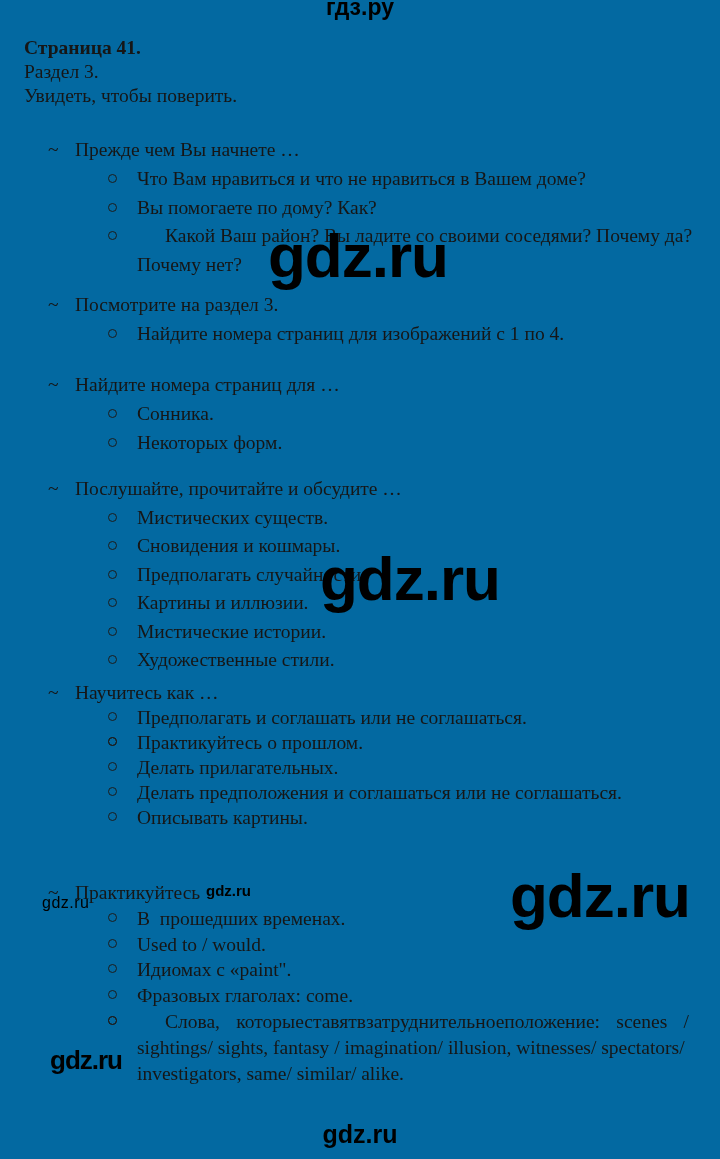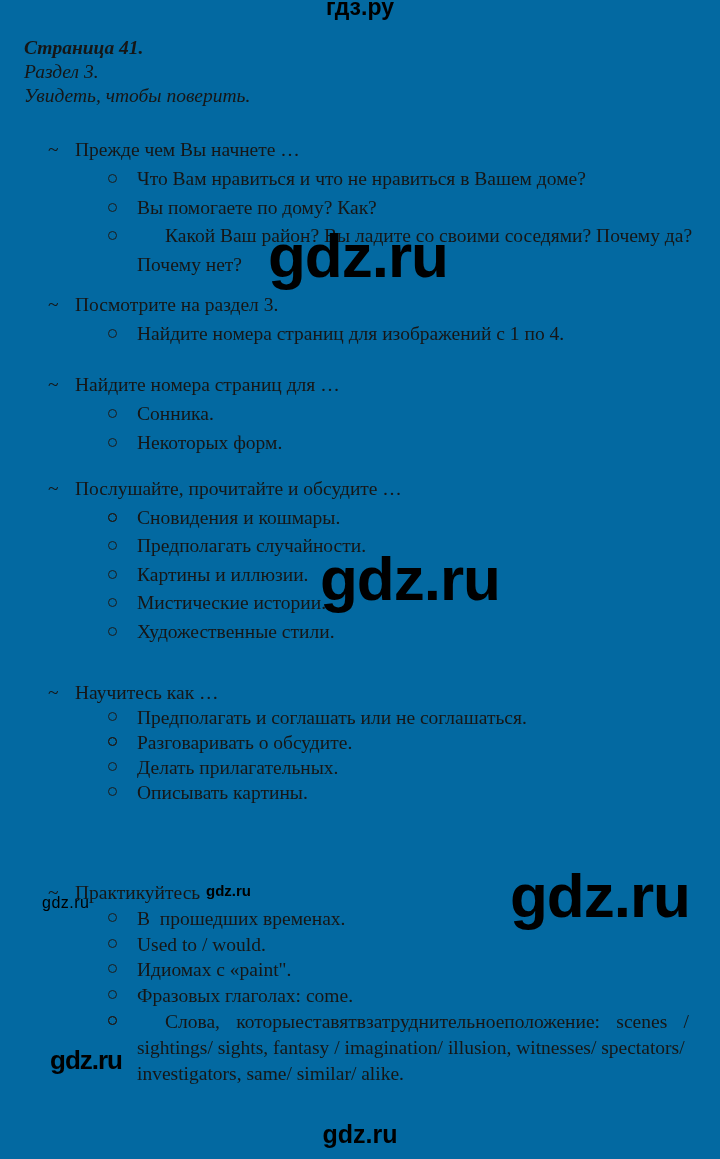--- a/index.html
+++ b/index.html
@@ -12,21 +12,21 @@
     position:absolute;top:-4px;left:0;width:720px;text-align:center;
     font-family:"Liberation Sans",sans-serif;font-weight:bold;
     font-size:23px;line-height:23px;color:#000;
   }
   .site-footer{
     position:absolute;top:1122px;left:0;width:720px;text-align:center;
     font-family:"Liberation Sans",sans-serif;font-weight:bold;
     font-size:25px;line-height:25px;color:#000;
   }
   
-  .titleblock{position:absolute;left:24px;top:36px;line-height:24px;font-style:italic;}
+  .titleblock{position:absolute;left:24px;top:36px;line-height:24px;}
   .t-bold{font-weight:bold;}
   
   .section{position:absolute;left:0;width:720px;}
   .sec-h{position:relative;padding-left:75px;}
   .tilde{position:absolute;left:48px;top:0;}
   .b{position:relative;padding-left:137px;padding-right:31px;}
   .o{
     position:absolute;left:108px;width:7px;height:7px;
     border:1.2px solid #1c1c1c;border-radius:50%;background:transparent;
   }
@@ -86,37 +86,38 @@
     </div>
     <div class="b"><span class="o"></span><span>Сонника.</span></div>
     <div class="b"><span class="o"></span><span>Некоторых форм.</span></div>
   </div>
 
   <div class="section s-mid" style="top:475px">
     <div class="sec-h">
       <span class="tilde">~</span>
       <span>Послушайте, прочитайте и обсудите …</span>
     </div>
-    <div class="b"><span class="o"></span></div>
+    <div class="b"><span class="o"></span><span>Мистических существ.</span></div>
     <div class="b"><span class="o"></span><span>Сновидения и кошмары.</span></div>
     <div class="b"><span class="o"></span><span>Предполагать случайности.</span></div>
     <div class="b"><span class="o"></span><span>Картины и иллюзии.</span></div>
     <div class="b"><span class="o"></span><span>Мистические истории.</span></div>
     <div class="b"><span class="o"></span><span>Художественные стили.</span></div>
   </div>
 
   <div class="section s-tight" style="top:680px">
     <div class="sec-h">
       <span class="tilde">~</span>
       <span>Научитесь как …</span>
     </div>
     <div class="b"><span class="o"></span><span>Предполагать и соглашать или не соглашаться.</span></div>
     <div class="b"><span class="o"></span></div>
-    <div class="b"><span class="o"></span><span>Разговаривать о обсудите.</span></div>
+    <div class="b"><span class="o"></span><span>Практикуйтесь о прошлом.</span></div>
     <div class="b"><span class="o"></span><span>Делать прилагательных.</span></div>
+    <div class="b"><span class="o"></span><span>Делать предположения и соглашаться или не соглашаться.</span></div>
     <div class="b"><span class="o"></span><span>Описывать картины.</span></div>
   </div>
 
   <div class="section s-tight2" style="top:880px">
     <div class="sec-h">
       <span class="tilde">~</span>
       <span>Практикуйтесь</span>
     </div>
     <div class="b"><span class="o"></span><span class="pre">В  прошедших временах.</span></div>
     <div class="b"><span class="o"></span><span>Used to / would.</span></div>

